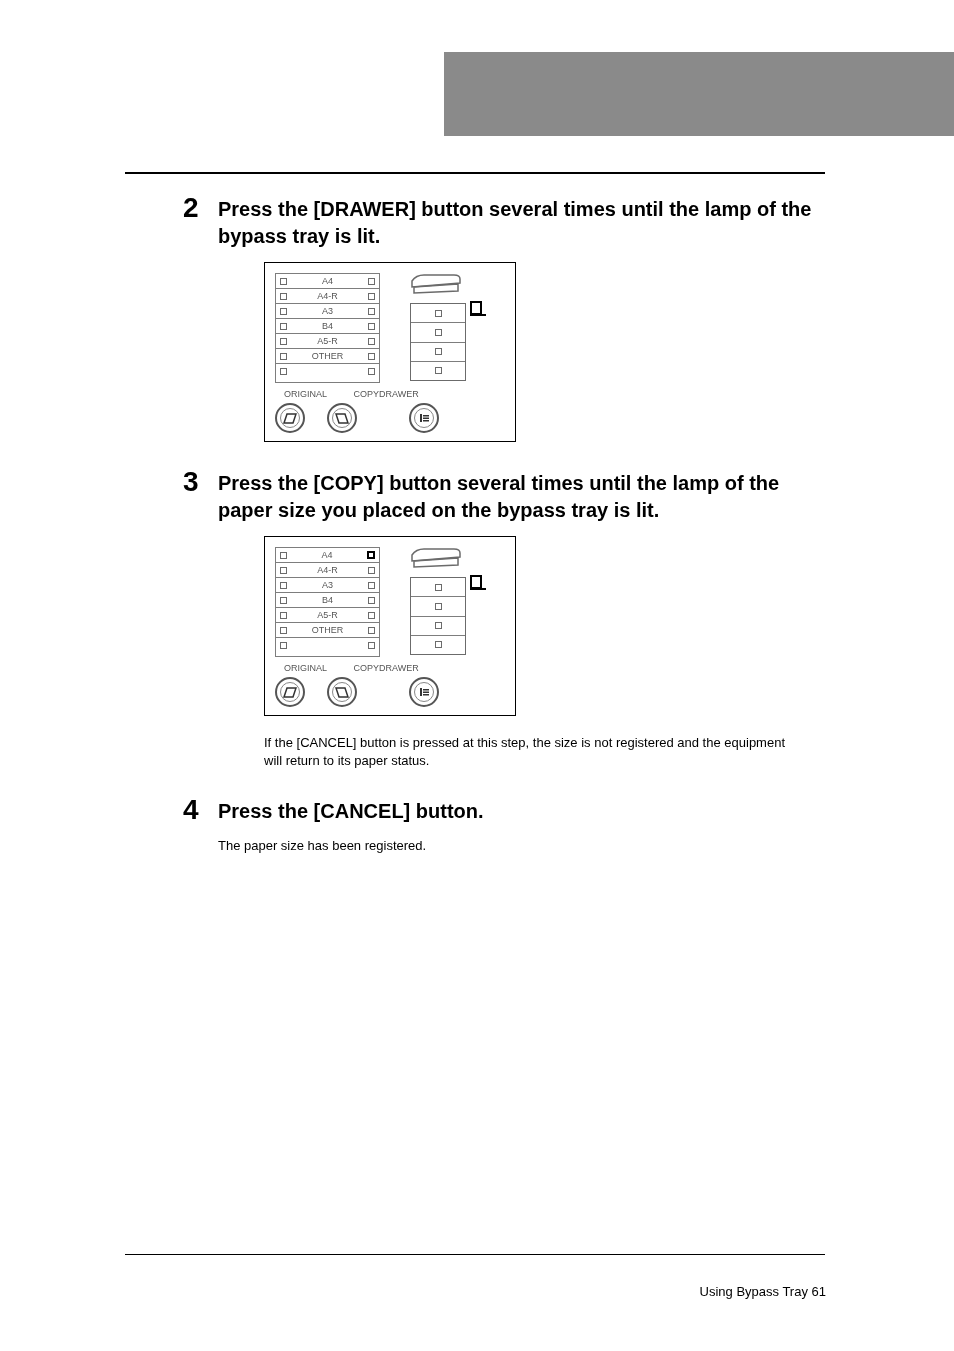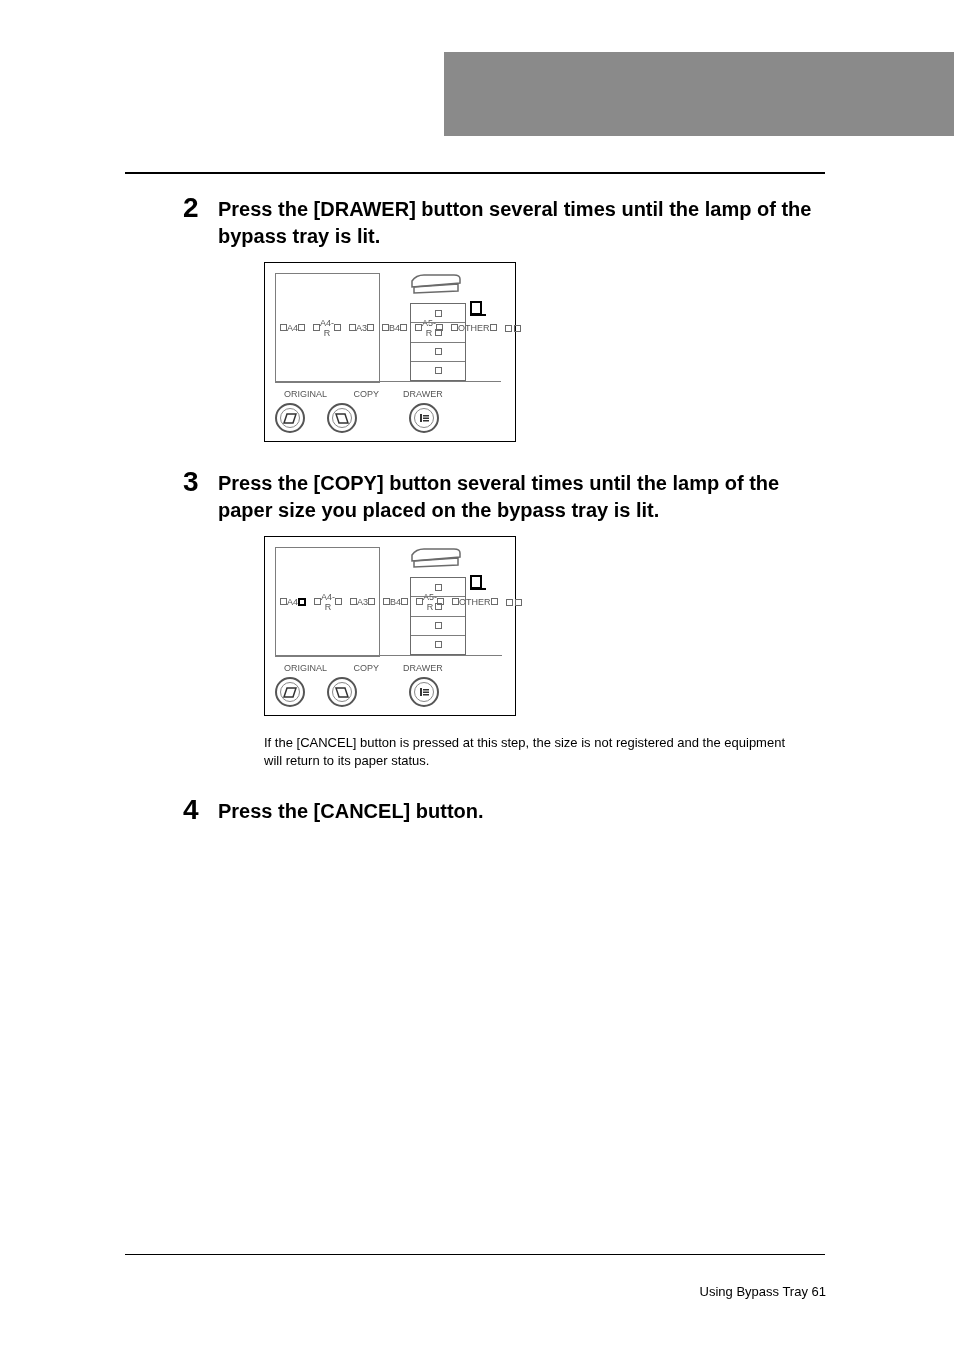--- a/index.html
+++ b/index.html
@@ -64,20 +64,21 @@
   }
   .panel-row {
     display: flex;
   }
   .size-list {
     width: 105px;
     border: 1px solid #7d7d7d;
     font-size: 9px;
     margin-right: 12px;
     display: flex;
+    flex-direction: column;
   }
   .size-row {
     display: flex;
     align-items: center;
     justify-content: space-between;
     padding: 2px 4px;
     border-bottom: 1px solid #7d7d7d;
   }
   .size-row:last-child { border-bottom: none; }
   .sq {
@@ -148,21 +149,21 @@
     height: 3px;
     border-bottom: 2px solid #000;
   }
   .btn-labels {
     display: flex;
     font-size: 9px;
     color: #555;
     margin-top: 6px;
   }
   .btn-labels span { width: 52px; text-align: right; }
-  .btn-labels span:last-child { width: auto; margin-left: 24px; }
+  .btn-labels span:last-child { width: auto; }
   .btn-row {
     display: flex;
     margin-top: 4px;
     align-items: center;
   }
   .round-btn {
     width: 30px;
     height: 30px;
     border-radius: 50%;
     border: 2px solid #555;
@@ -395,18 +396,19 @@
           </svg>
         </div>
       </div>
     </div>
     <div class="note">If the [CANCEL] button is pressed at this step, the size is not registered and the equipment will return to its paper status.</div>
   </div>
 
   <div class="step">
     <div class="step-num">4</div>
     <div class="step-title">Press the [CANCEL] button.</div>
+    <div class="step-body">The paper size has been registered.</div>
   </div>
 
 </div>
 
 <div class="rule-bottom"></div>
 <div class="footer">Using Bypass Tray    61</div>
 
 </body></html>

